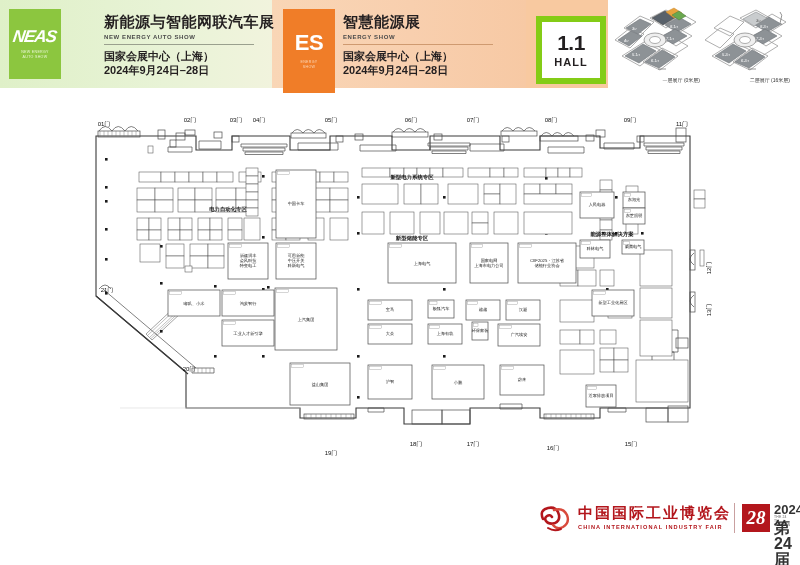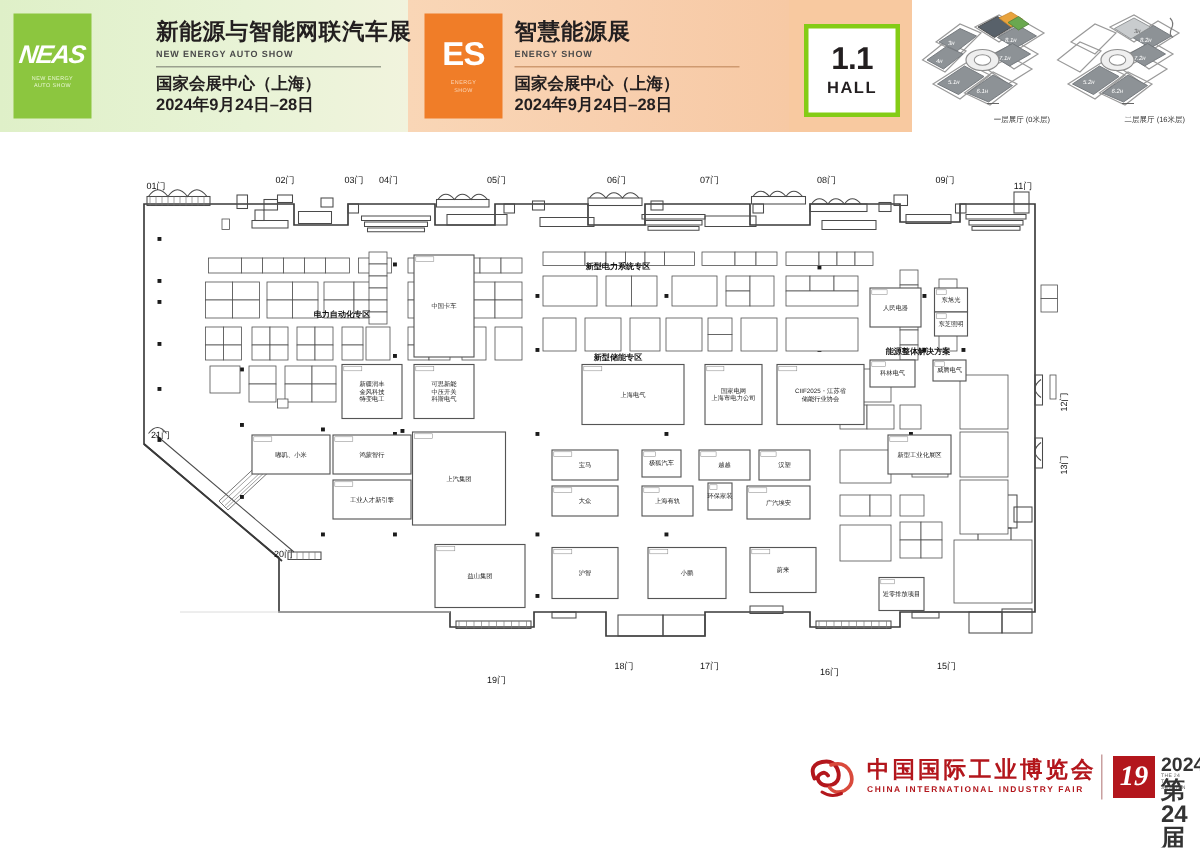--- a/index.html
+++ b/index.html
@@ -15,34 +15,34 @@
   .band-hall{position:absolute;left:526px;top:0;width:82px;height:88px;
     background:#f8c9a0;}
   .band-white{position:absolute;left:608px;top:0;width:192px;height:88px;background:#fff;}
 
   .logo-neas{position:absolute;left:9px;top:9px;width:52px;height:70px;
     background:#8cc63f;display:flex;flex-direction:column;align-items:center;justify-content:center;}
   .logo-neas .mk{color:#fff;font-style:italic;font-weight:bold;font-size:17px;letter-spacing:-1px;
     line-height:1;transform:skewX(-8deg);}
   .logo-neas .sb{color:#eaf7d6;font-size:3.6px;line-height:1.5;margin-top:5px;text-align:center;letter-spacing:.3px;}
 
-  .logo-es{position:absolute;left:283px;top:9px;width:52px;height:70px;background:#f07d28;
+  .logo-es{position:absolute;left:283px;top:9px;width:52px;height:84px;background:#f07d28;
     display:flex;flex-direction:column;align-items:center;justify-content:center;}
   .logo-es .mk{color:#fff;font-weight:bold;font-size:22px;line-height:1;letter-spacing:-.5px;}
   .logo-es .sb{color:#fbd9bc;font-size:3.6px;line-height:1.5;margin-top:6px;text-align:center;letter-spacing:.3px;}
 
   .htxt{position:absolute;}
   .htxt .t1{font-size:15px;font-weight:bold;color:#231f20;line-height:1.1;letter-spacing:.5px;}
   .htxt .t2{font-size:6px;font-weight:bold;color:#4a4a4a;letter-spacing:.6px;margin-top:3px;}
   .hrule{height:1px;background:#9aa08e;margin:4px 0 4px 0;width:150px;}
   .hrule.o{background:#cf9a70;}
   .htxt .t3{font-size:11px;font-weight:bold;color:#231f20;line-height:1.35;}
 
   .hallbox{position:absolute;left:536px;top:16px;width:58px;height:56px;background:#fff;
-    border:3px solid #84cc16;display:flex;flex-direction:column;align-items:center;justify-content:center;}
+    border:6px solid #84cc16;display:flex;flex-direction:column;align-items:center;justify-content:center;}
   .hallbox .n{font-size:21px;font-weight:bold;color:#231f20;line-height:1;letter-spacing:-.5px;}
   .hallbox .h{font-size:11px;font-weight:bold;color:#231f20;letter-spacing:1px;margin-top:3px;text-align:right;}
 
   .venue{position:absolute;top:6px;width:90px;height:78px;}
   .venue svg{display:block;}
   .venue .cap{position:absolute;bottom:1px;right:0;font-size:5px;color:#333;white-space:nowrap;}
 
   
   #plan{position:absolute;left:0;top:88px;width:800px;height:400px;}
   #plan svg{display:block;}
@@ -668,18 +668,18 @@
     <div class="cf-mark">
       <svg width="36" height="30" viewBox="0 0 36 30">
         <path d="M7 15 q-4 -9 5 -11 q9 -2 11 7 q1 6 -4 8 q-6 2 -9 -2 q-2 -3 1 -5 q3 -2 5 1" fill="none" stroke="#b3161c" stroke-width="2.6" stroke-linecap="round"></path>
         <path d="M18 6 q9 -3 13 5 q3 8 -4 12 q-6 3 -10 -2" fill="none" stroke="#d94a3c" stroke-width="2.4" stroke-linecap="round"></path>
         <path d="M12 24 q6 4 13 1" fill="none" stroke="#b3161c" stroke-width="2" stroke-linecap="round"></path>
       </svg>
     </div>
     <div class="cf-zh">中国国际工业博览会</div>
     <div class="cf-en">CHINA INTERNATIONAL INDUSTRY FAIR</div>
     <div class="cf-div"></div>
-    <div class="cf-24">19</div>
+    <div class="cf-24">28</div>
     <div class="cf-y">2024</div>
     <div class="cf-tag">THE 24 TH SESSION</div>
     <div class="cf-ed">第24届</div>
   </div>
 </div>
 
 </body></html>

